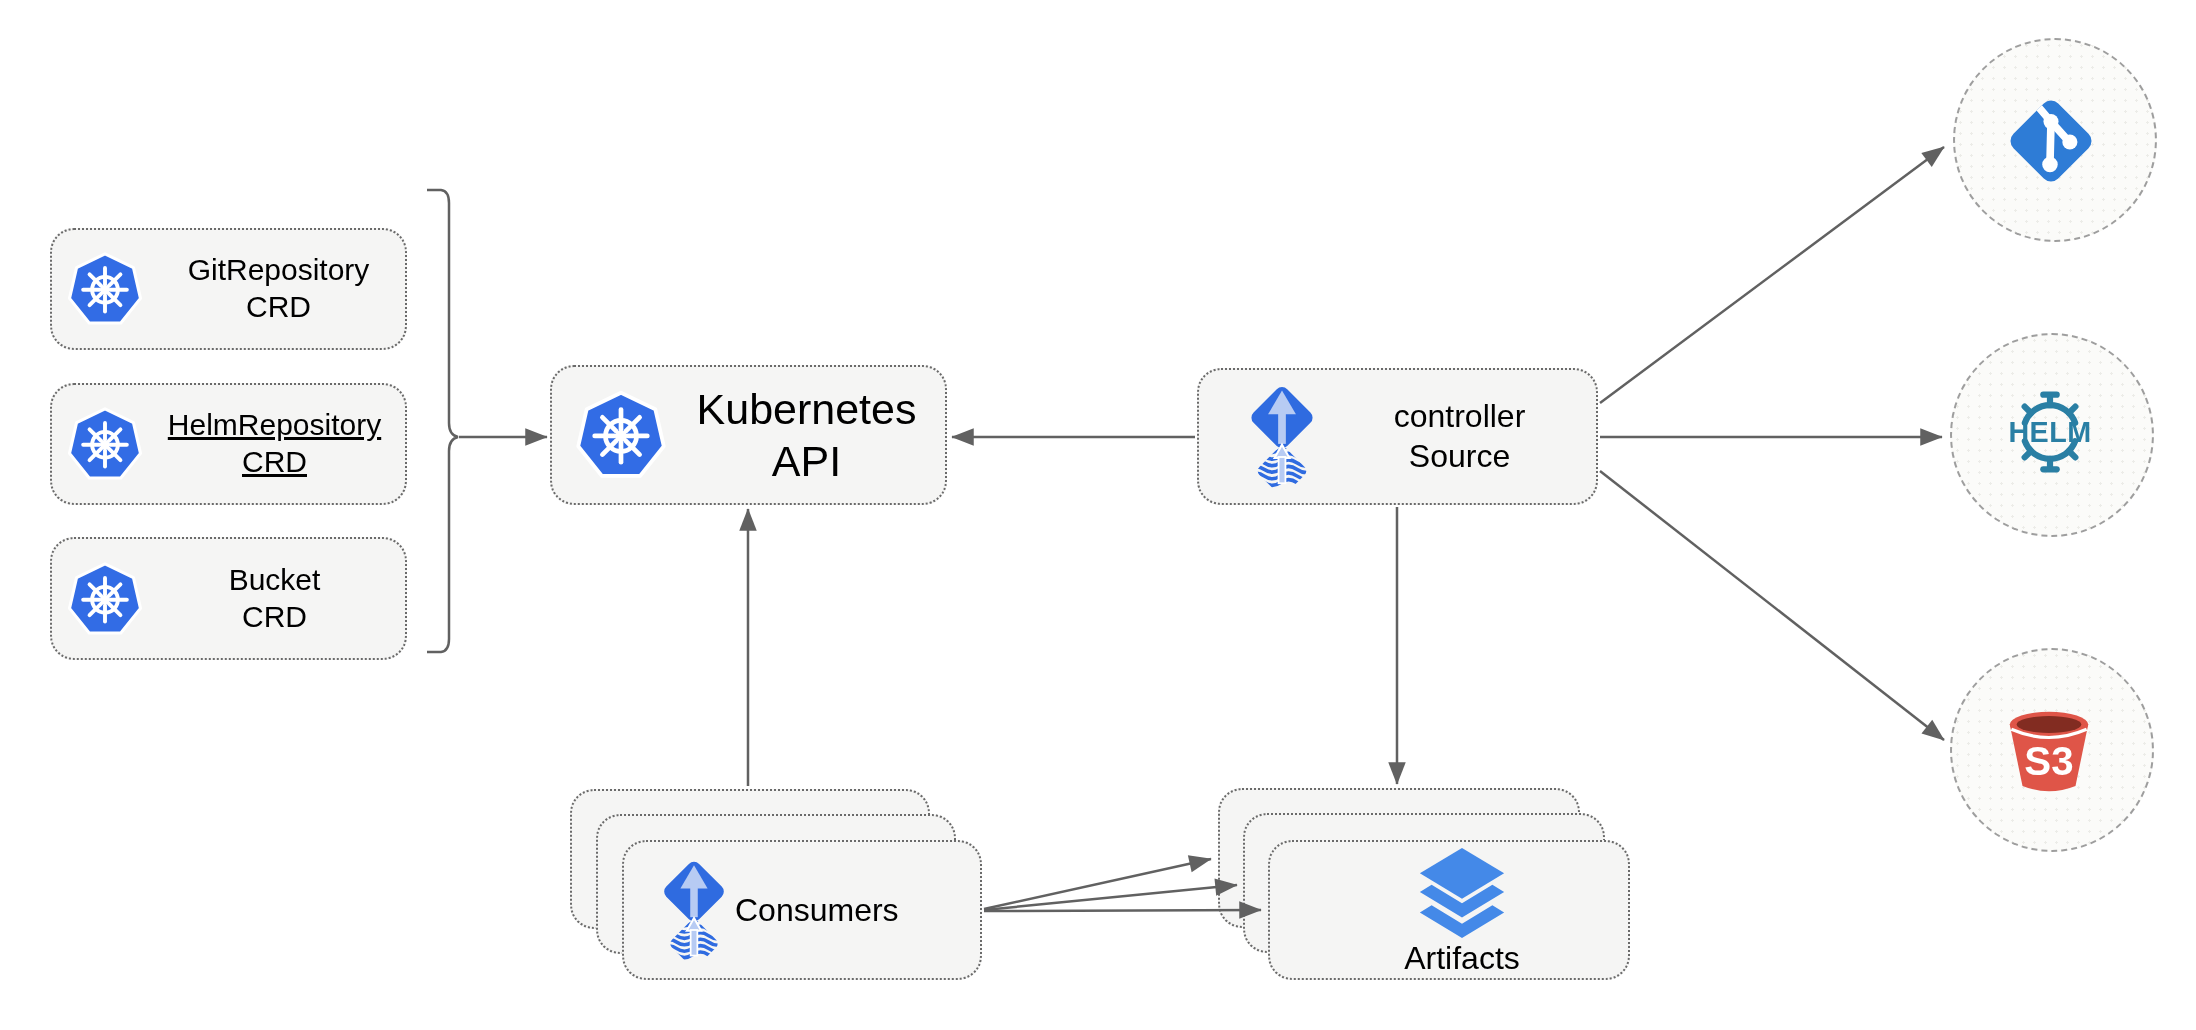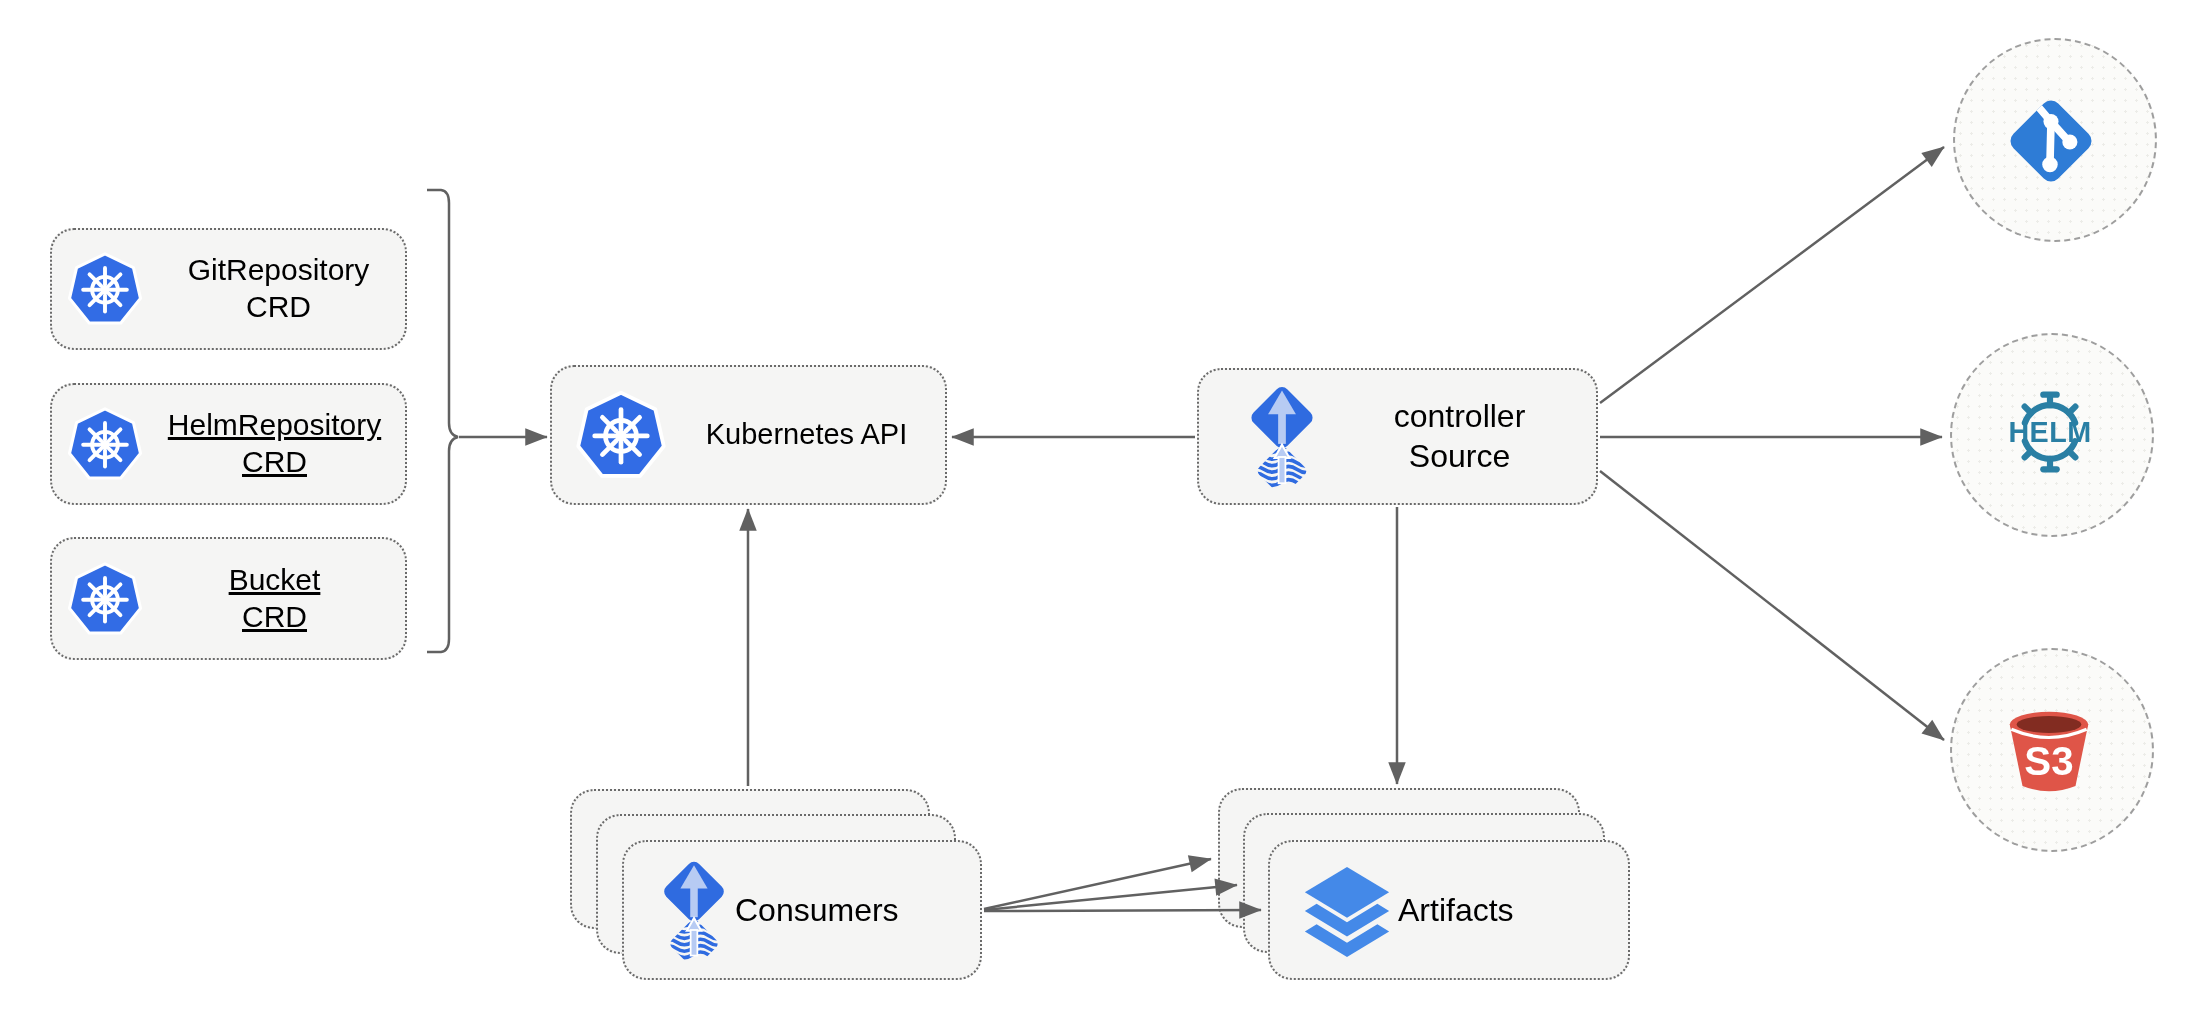--- a/index.html
+++ b/index.html
@@ -20,21 +20,21 @@
   .stack-box{position:absolute;box-sizing:border-box;background:var(--box-fill,#F5F5F4);
         border:2.3px dotted var(--border-dotted,#6A6A6A);border-radius:24px;
         display:flex;align-items:center;}
   .circle{position:absolute;z-index:2;box-sizing:border-box;border-radius:50%;
         border:2.6px dashed var(--border-dashed,#9E9E9E);
         background-color:var(--circle-fill,#FBFBF9);
         background-image:radial-gradient(circle,#ECECE8 1.1px,transparent 1.3px);
         background-size:11px 11px;}
   .icon{flex:0 0 auto;display:block;}
   .abs-icon{position:absolute;z-index:2;}
-  .fs30{font-size:30px;} .fs32{font-size:32px;} .fs33{font-size:29px;}
+  .fs30{font-size:30px;} .fs32{font-size:32px;} .fs33{font-size:43px;}
   svg text{font-family:"Liberation Sans",sans-serif;}
 </style>
 </head>
 <body>
 
 <div id="canvas">
 
   <svg width="0" height="0" style="position:absolute" aria-hidden="true">
     <defs>
 
@@ -158,21 +158,21 @@
   <div class="node" style="left:50px;top:383px;width:357px;height:122px;padding-left:14px;text-decoration:underline;">
     <svg class="icon" width="78" height="78" viewBox="0 0 100 100">
         <use href="#sym-k8s"></use>
       </svg>
     <div class="label fs30">
       <div>HelmRepository</div>
       <div>CRD</div>
     </div>
   </div>
 
-  <div class="node" style="left:50px;top:537px;width:357px;height:123px;padding-left:14px;text-decoration:underline;">
+  <div class="node" style="left:50px;top:537px;width:357px;height:123px;padding-left:14px;">
     <svg class="icon" width="78" height="78" viewBox="0 0 100 100">
         <use href="#sym-k8s"></use>
       </svg>
     <div class="label fs30">
       <div>Bucket</div>
       <div>CRD</div>
     </div>
   </div>
 
   <div class="node" style="left:550px;top:365px;width:397px;height:140px;padding-left:22px;">
@@ -199,21 +199,21 @@
       <svg class="icon" width="82" height="112" viewBox="0 0 100 140">
           <use href="#sym-flux"></use>
         </svg>
       <div class="label fs32">Consumers</div>
     </div>
   </div>
 
   <div style="position:absolute;left:0;top:0;z-index:2;">
     <div class="stack-box" style="left:1218px;top:788px;width:362px;height:140px;"></div>
     <div class="stack-box" style="left:1243px;top:813px;width:362px;height:140px;"></div>
-    <div class="stack-box" style="left:1268px;top:840px;width:362px;height:140px;padding-left:26px;">
+    <div class="stack-box" style="left:1268px;top:840px;width:362px;height:140px;padding-left:26px;flex-direction:column;">
       <svg class="icon" width="102" height="98" viewBox="0 0 100 100">
           <use href="#sym-artifacts"></use>
         </svg>
       <div class="label fs32">Artifacts</div>
     </div>
   </div>
 
   <div class="circle" style="left:1953px;top:38px;width:204px;height:204px;"></div>
   <svg class="abs-icon" style="left:2000px;top:90px;" width="102" height="102" viewBox="0 0 100 100">
       <use href="#sym-git"></use>

